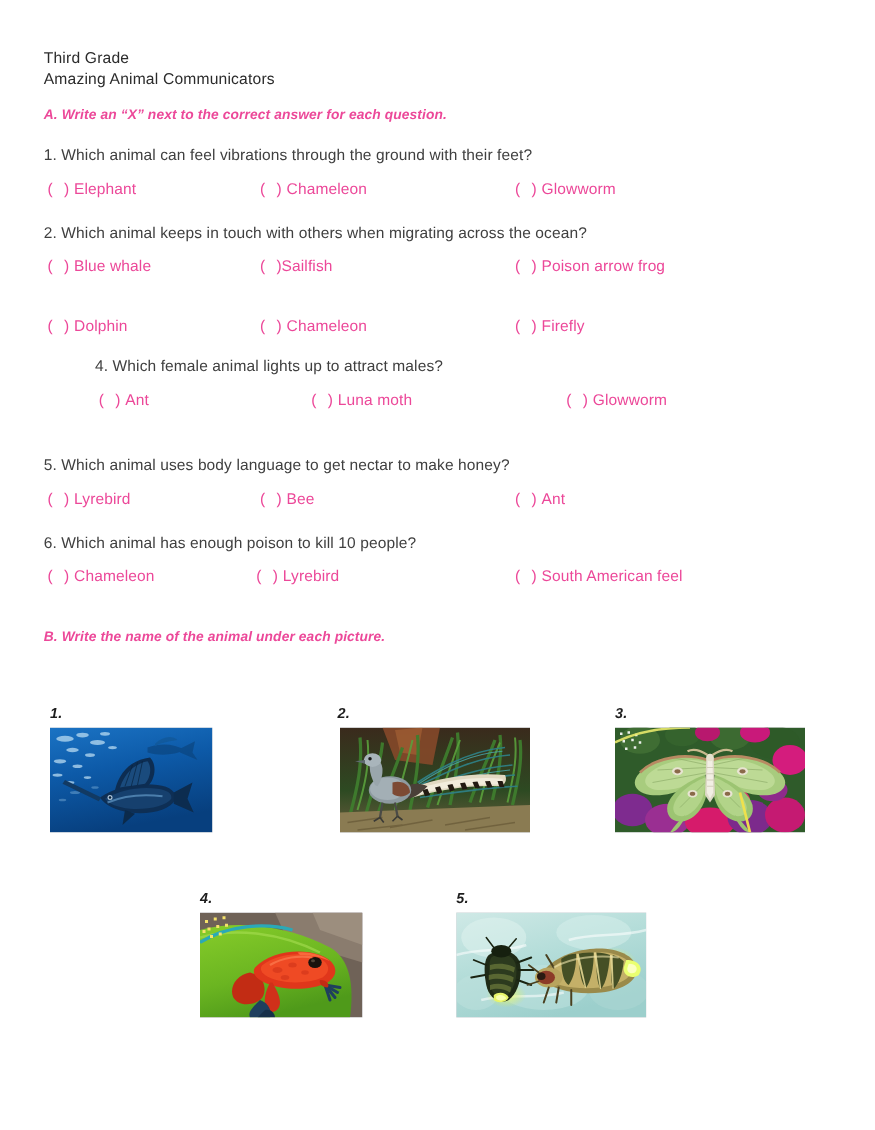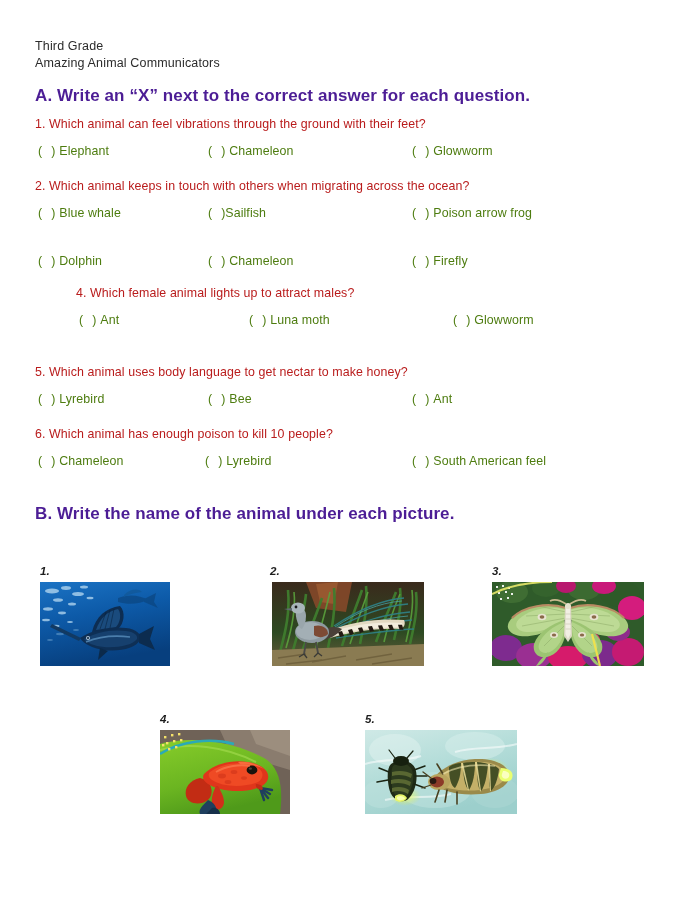--- a/index.html
+++ b/index.html
@@ -34,24 +34,25 @@
   .header-line {
     font-size: 12.5px;
     letter-spacing: 0.15px;
     color: #2b2b2b;
   }
 
   
   .section-title {
     position: absolute;
     left: 35px;
-    font-size: 17px;
+    font-size: 11px;
     font-weight: bold;
+    font-style: italic;
     letter-spacing: 0.1px;
-    color: #4c1d95;
+    color: #ec4899;
     white-space: nowrap;
   }
   #section-a-title { top: 86px; }
   #section-b-title { top: 504px; }
 
   .word-bank {
     position: absolute;
     left: 163px;
     top: 534px;
     font-size: 12.3px;
@@ -64,33 +65,33 @@
 
   
   .question-block {
     position: absolute;
     left: 35px;
     width: 640px;
   }
   .question-text {
     font-size: 12.4px;
     letter-spacing: 0.1px;
-    color: #b91c1c;
+    color: #404040;
     white-space: nowrap;
   }
   .options-row {
     position: relative;
     height: 20px;
     margin-top: 13px;
   }
   .option {
     position: absolute;
     font-size: 12.4px;
     letter-spacing: 0.1px;
-    color: #4d7c0f;
+    color: #ec4899;
     white-space: nowrap;
     top: 0;
   }
   .option .paren-open { letter-spacing: 0; }
   .option .blank { display: inline-block; width: 9px; }
   .option .paren-close { letter-spacing: 0; }
   .option .opt-gap { display: inline-block; width: 4px; }
   .option .opt-gap.tight { width: 0px; }
 
   .col-0 { left: 3px; }

